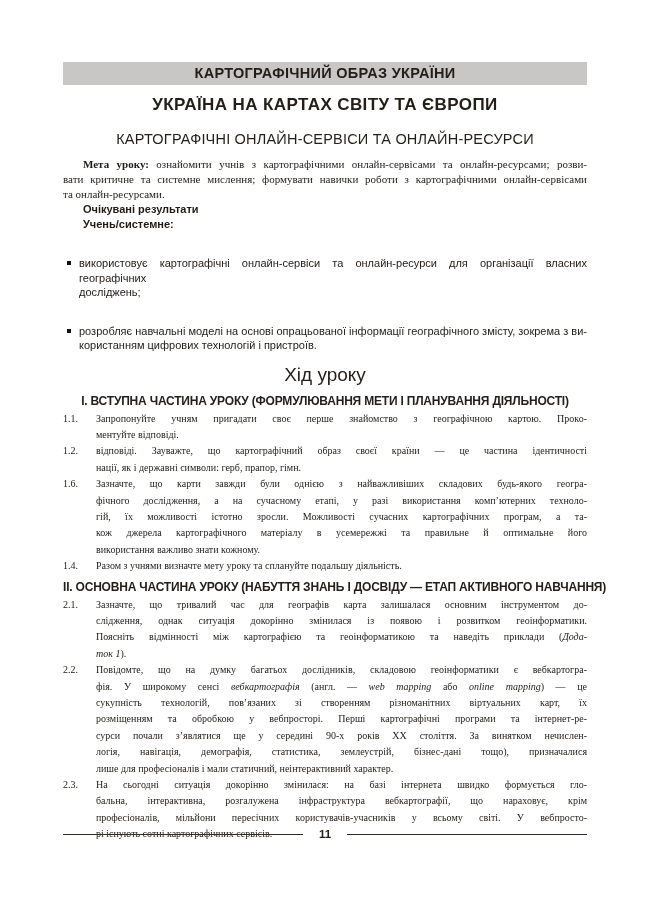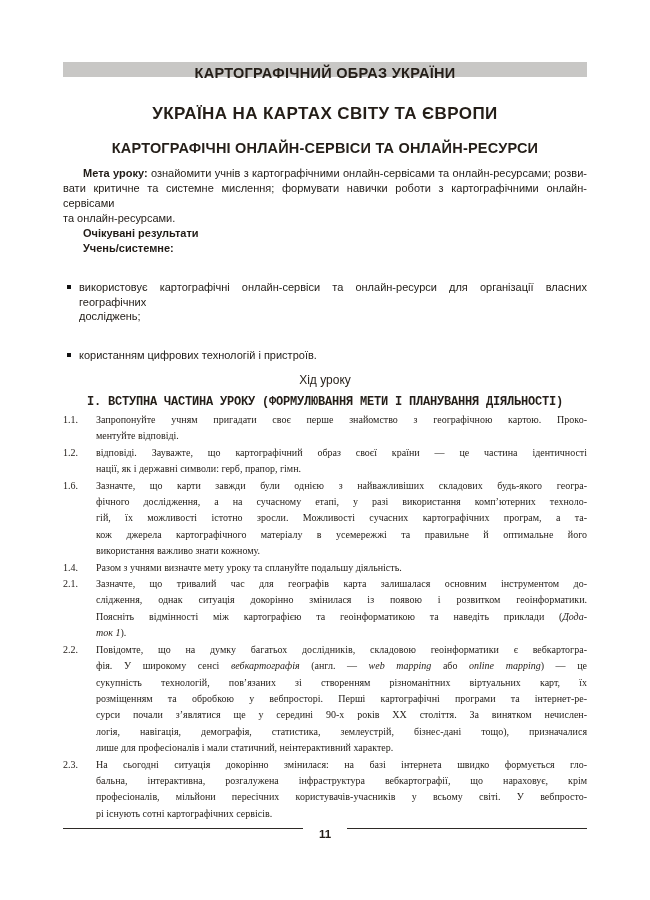--- a/index.html
+++ b/index.html
@@ -17,72 +17,72 @@
     background:var(--page-bg);
     overflow:hidden;
     color:var(--body-ink);
   }
   .content{position:absolute;left:63px;top:0;width:524px;}
 
   .sans{font-family:"Liberation Sans",sans-serif;}
   .serif{font-family:"Liberation Serif",serif;}
 
   .chapter-bar{
-    margin-top:62px;height:15px;
+    margin-top:62px;height:23px;
     background:var(--header-bar-bg);
     text-align:center;line-height:23px;
     font-family:"Liberation Sans",sans-serif;
     font-weight:bold;font-size:14.5px;letter-spacing:.3px;
     color:var(--heading-ink);
   }
   .page-title{
-    margin-top:27px;text-align:center;
+    margin-top:10px;text-align:center;
     font-family:"Liberation Sans",sans-serif;
     font-weight:bold;font-size:17px;letter-spacing:.4px;
     color:var(--heading-ink);
   }
   .page-subtitle{
     margin-top:16px;text-align:center;
     font-family:"Liberation Sans",sans-serif;
-    font-weight:bold;font-size:14.5px;letter-spacing:.2px;
+    font-weight:normal;font-size:14.5px;letter-spacing:.2px;
     color:var(--heading-ink);
   }
 
-  .meta-block{margin-top:10px;font-size:11px;line-height:15px;}
+  .meta-block{margin-top:10px;font-size:11px;line-height:15px;font-family:Liberation Serif, serif;}
   .meta-block .ln:first-child{text-indent:20px;}
   .sub-label{font-weight:bold;font-size:11px;line-height:15px;padding-left:20px;}
 
   .bullets{margin-top:1px;}
   .bullet-row{display:flex;margin-top:24px;}
   .sq{width:4px;height:4px;background:#111;margin:5px 8px 0 4px;flex:none;}
   .btext{flex:1;font-size:11px;line-height:14.5px;}
 
   .course-heading{
     margin:11px 0 8px;text-align:center;
     font-family:"Liberation Sans",sans-serif;
-    font-size:12px;color:var(--heading-ink);
+    font-size:19px;color:var(--heading-ink);
   }
 
   .sec-heading{
     margin:5px 0 3px;text-align:center;white-space:nowrap;
-    font-family:Liberation Mono, monospace;
+    font-family:Liberation Sans, sans-serif;
     font-weight:bold;font-size:12px;letter-spacing:-0.2px;
     color:var(--heading-ink);
   }
 
   .item{display:flex;font-size:10px;line-height:16.4px;}
   .item .num{width:33px;flex:none;}
   .item .txt{flex:1;}
 
   .ln{text-align:justify;text-align-last:justify;}
   .ln.last{text-align-last:left;}
 
   .footer{
     position:absolute;left:63px;top:828px;width:524px;
-    display:flex;align-items:flex-start;gap:16px;
+    display:flex;align-items:center;gap:16px;
     font-family:"Liberation Sans",sans-serif;
   }
   .footer .rule{flex:1;border-top:1.5px solid var(--rule-color);height:0;}
   .footer .pn{font-weight:bold;font-size:11.5px;color:var(--heading-ink);}
 </style>
 </head>
 <body>
 
 <div class="page">
   <div class="content">
@@ -107,20 +107,21 @@
       <div class="bullet-row">
         <span class="sq"></span>
         <div class="btext sans">
             <div class="ln">використовує картографічні онлайн-сервіси та онлайн-ресурси для організації власних географічних</div>
             <div class="ln last">досліджень;</div>
           </div>
       </div>
       <div class="bullet-row">
         <span class="sq"></span>
         <div class="btext sans">
+            <div class="ln">розробляє навчальні моделі на основі опрацьованої інформації географічного змісту, зокрема з ви-</div>
             <div class="ln last">користанням цифрових технологій і пристроїв.</div>
           </div>
       </div>
     </div>
 
     <div class="course-heading">Хід уроку</div>
 
     <div class="sec-heading">І. ВСТУПНА ЧАСТИНА УРОКУ (ФОРМУЛЮВАННЯ МЕТИ І ПЛАНУВАННЯ ДІЯЛЬНОСТІ)</div>
 
     <div class="item serif">
@@ -147,20 +148,21 @@
           <div class="ln last">використання важливо знати кожному.</div>
         </div>
     </div>
     <div class="item serif">
       <div class="num">1.4.</div>
       <div class="txt">
           <div class="ln last">Разом з учнями визначте мету уроку та сплануйте подальшу діяльність.</div>
         </div>
     </div>
 
+    <div class="sec-heading">ІІ. ОСНОВНА ЧАСТИНА УРОКУ (НАБУТТЯ ЗНАНЬ І ДОСВІДУ — ЕТАП АКТИВНОГО НАВЧАННЯ)</div>
 
     <div class="item serif">
       <div class="num">2.1.</div>
       <div class="txt">
           <div class="ln">Зазначте, що тривалий час для географів карта залишалася основним інструментом до-</div>
           <div class="ln">слідження, однак ситуація докорінно змінилася із появою і розвитком геоінформатики.</div>
           <div class="ln">Поясніть відмінності між картографією та геоінформатикою та наведіть приклади (<i>Дода-</i></div>
           <div class="ln last"><i>ток 1</i>).</div>
         </div>
     </div>

